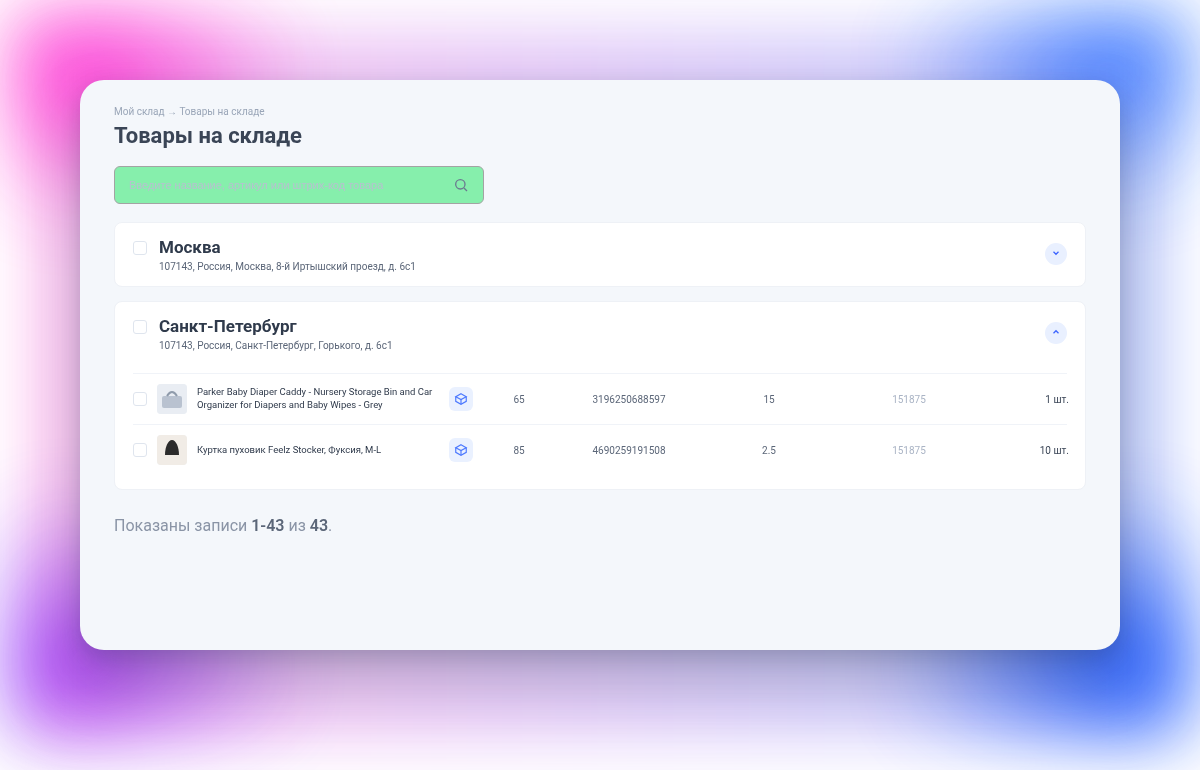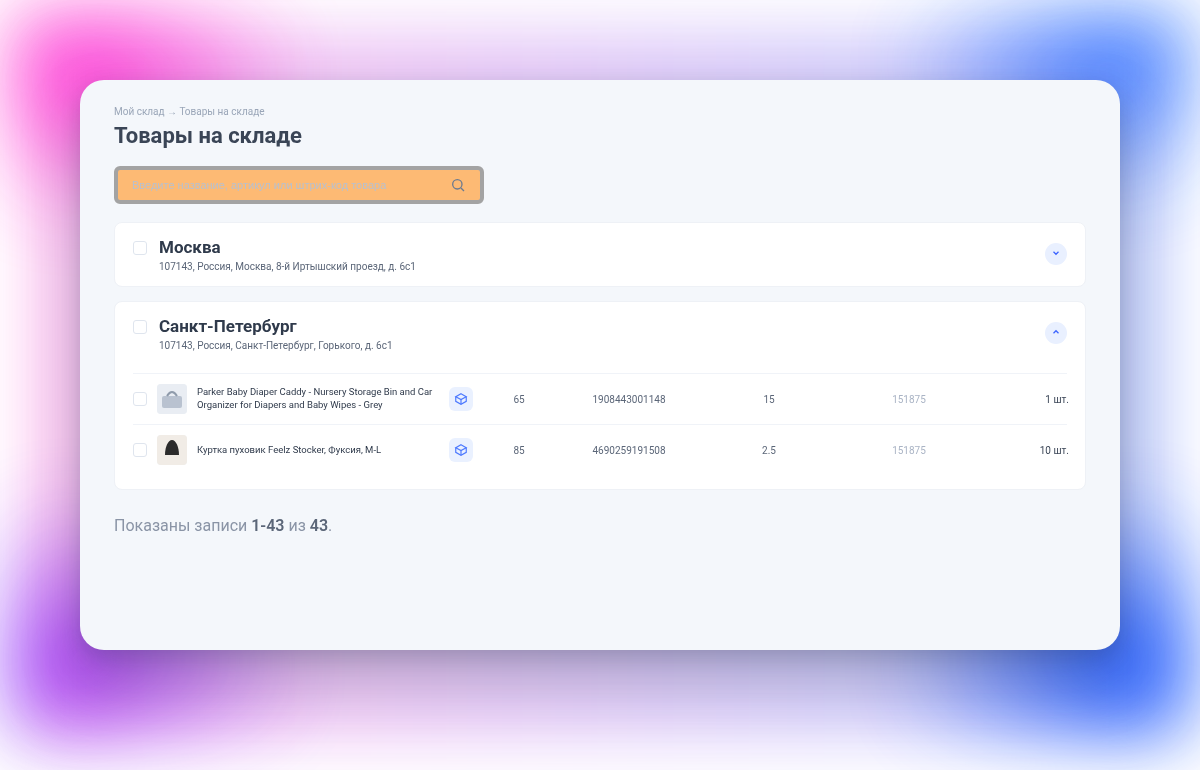--- a/index.html
+++ b/index.html
@@ -54,22 +54,22 @@
     margin-bottom: 6px;
   }
   .page-title {
     font-size: 22px;
     font-weight: 700;
     color: #3a4556;
     margin-bottom: 18px;
   }
 
   .search {
-    background: #fdba74;
-    border: 4px solid #a3a3a3;
+    background: #86efac;
+    border: 1px solid #a3a3a3;
     border-radius: 6px;
     height: 38px;
     width: 370px;
     display: flex;
     align-items: center;
     padding: 0 10px 0 14px;
     margin-bottom: 18px;
   }
   .search input {
     flex: 1;
@@ -224,21 +224,21 @@
         </span>
         <span class="name">Parker Baby Diaper Caddy - Nursery Storage Bin and Car Organizer for Diapers and Baby Wipes - Grey</span>
         <span class="cube">
           <svg viewBox="0 0 24 24" width="14" height="14" fill="none" stroke="currentColor" stroke-width="2">
               <path d="M12 3 L21 8 L12 13 L3 8 Z"></path>
               <path d="M3 8 V16 L12 21 L21 16 V8"></path>
               <path d="M12 13 V21"></path>
             </svg>
         </span>
         <span class="cell-center">65</span>
-        <span class="cell-center">1908443001148</span>
+        <span class="cell-center">3196250688597</span>
         <span class="cell-center">15</span>
         <span class="cell-muted">151875</span>
         <span class="cell-right">1 шт.</span>
       </div>
 
       <div class="row">
         <span class="chk"></span>
         <span class="thumb">
           <svg viewBox="0 0 30 30">
               <rect width="30" height="30" fill="#f1ece6"></rect>

